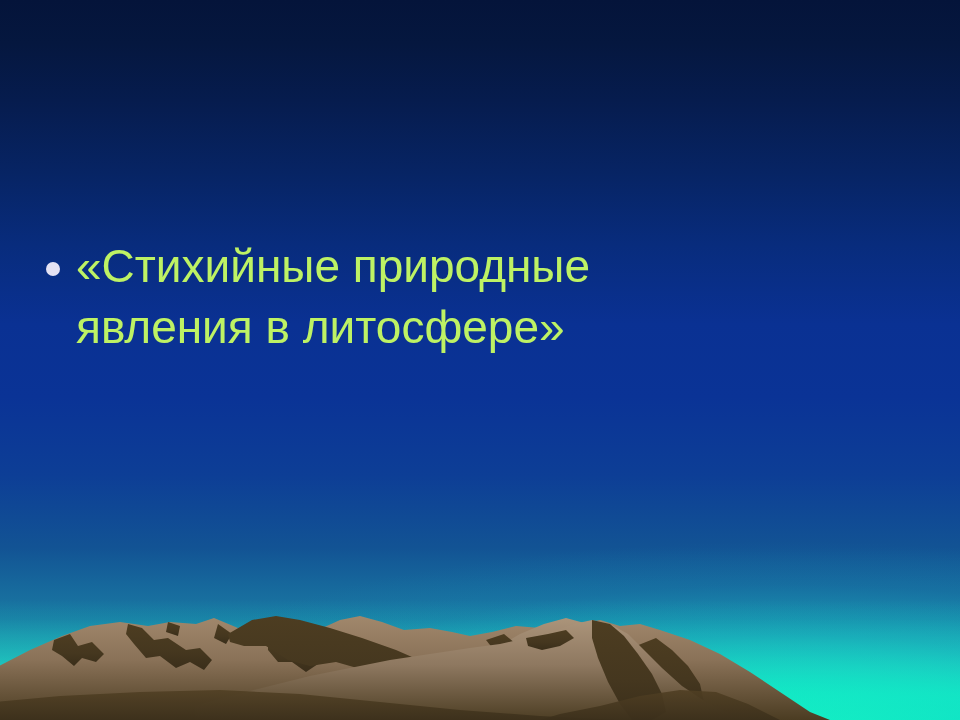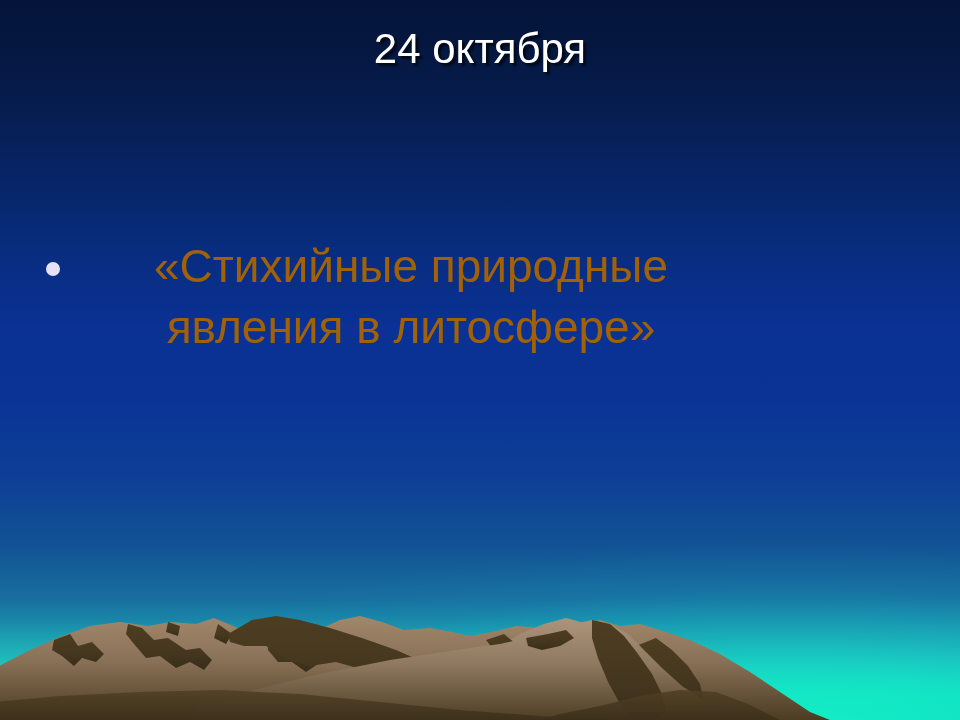--- a/index.html
+++ b/index.html
@@ -108,22 +108,21 @@
     height: 14px;
     border-radius: 50%;
     background: #e4e2f4;
     margin-top: 26px;
     margin-right: 16px;
   }
   .body-text {
     flex: 1 1 auto;
     font-size: 46px;
     line-height: 1.32;
-    color: #a16207;
-    text-align: center;
+    color: #bef264;
   }
 </style>
 </head>
 <body>
 
 <div id="slide">
 
   <div class="sky"></div>
   <div class="horizon-glow"></div>
   <div class="horizon-glow2"></div>
@@ -204,21 +203,20 @@
 
     <g>
       <path d="M -5 110 L -5 92 L 60 86 L 140 82 L 220 80 L 300 84
                L 380 92 L 460 100 L 540 106 L 620 110 Z" fill="url(#foreGround)" opacity="0.88"></path>
       <path d="M 540 110 L 560 104 L 600 96 L 640 86 L 680 80 L 716 82
                L 748 94 L 780 110 Z" fill="url(#foreGround)" opacity="0.9"></path>
     </g>
   </svg>
 
   <div class="title-block">
-    <div class="title-line">24 октября</div>
   </div>
 
   <div class="body-block">
     <div class="bullet-dot"></div>
     <div class="body-text">«Стихийные природные явления в литосфере»</div>
   </div>
 
 </div>
 
 </body></html>

